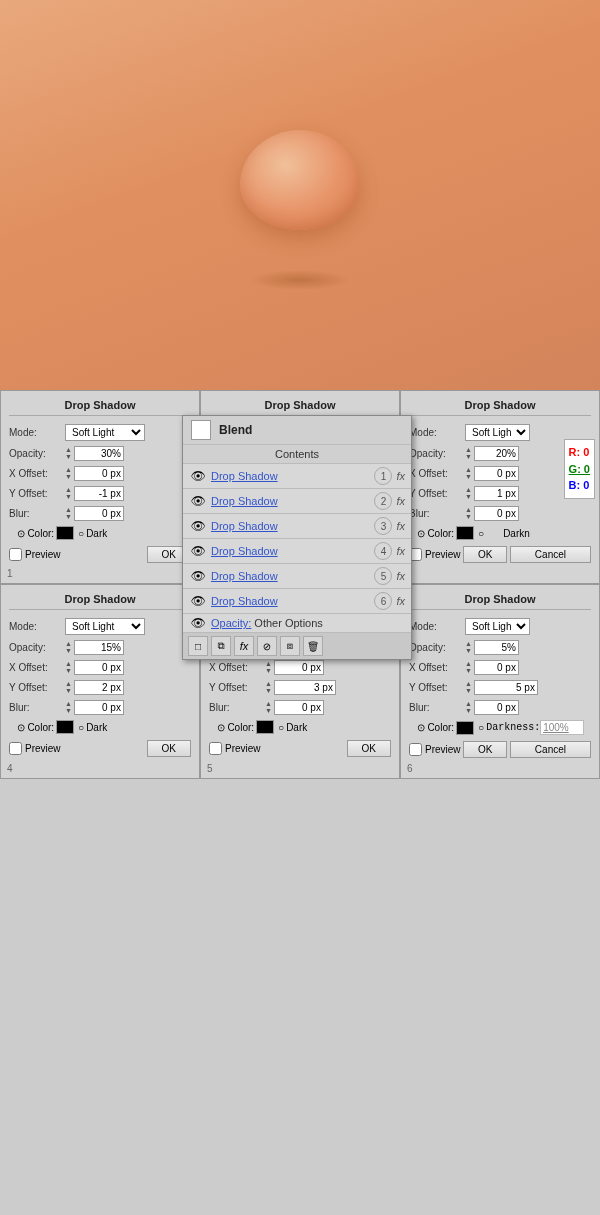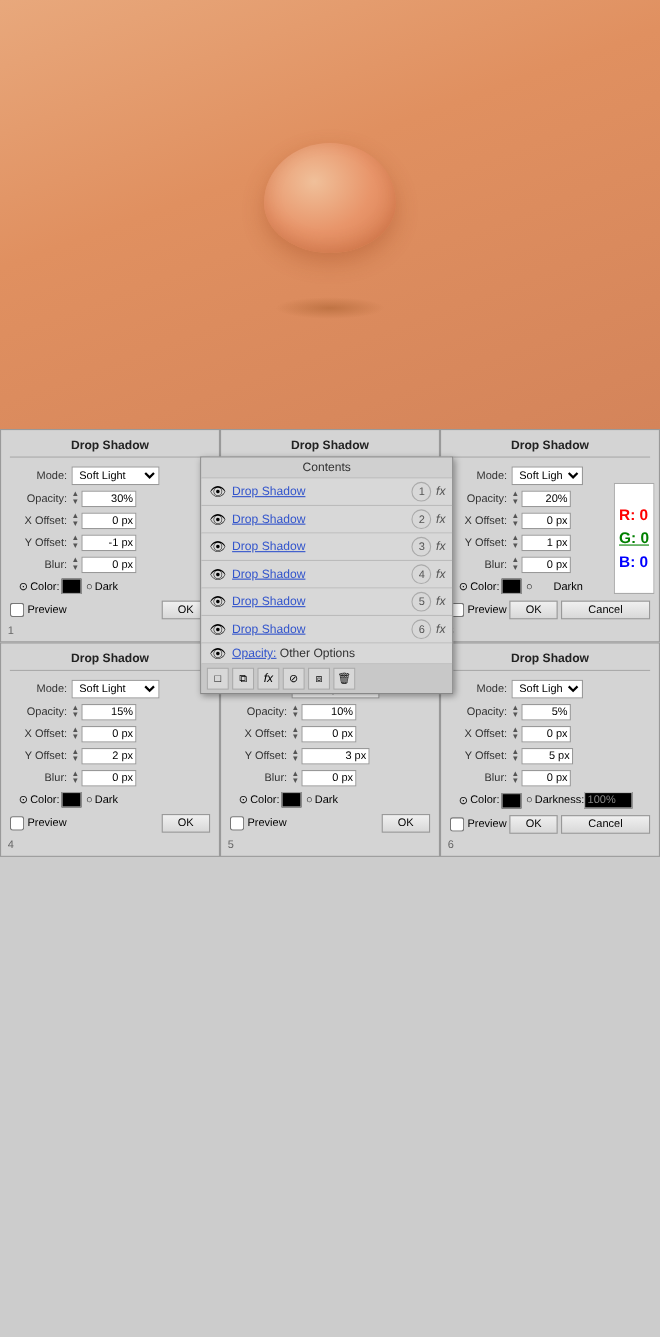--- a/index.html
+++ b/index.html
@@ -190,21 +190,21 @@
     }
     .dialog-row {
       display: flex;
       align-items: center;
       margin-bottom: 5px;
       font-size: 10px;
       color: #333;
     }
     .dialog-label {
       min-width: 52px;
-      text-align: right;
+      text-align: left;
       margin-right: 4px;
       font-size: 10px;
     }
     .dialog-select {
       font-size: 10px;
       padding: 1px 2px;
       background: white;
       border: 1px solid #999;
       width: 80px;
     }
@@ -276,34 +276,39 @@
       font-size: 10px;
       color: #666;
     }
     .r-val { color: red; }
     .g-val { color: green; text-decoration: underline; }
     .b-val { color: blue; }
     .darkness-input {
       width: 44px;
       font-size: 10px;
       border: 1px solid #bbb;
-      background: #000000;
+      background: #ffffff;
       color: #888;
       padding: 1px 2px;
+      text-decoration: underline;
     }
   </style>
 </head>
 <body>
 
 <div class="canvas-area">
   <div class="egg-shape"></div>
   <div class="egg-shadow"></div>
 </div>
 
 <div class="appearance-panel">
+  <div class="panel-header-row">
+    <div class="color-swatch-white"></div>
+    <span class="blend-label">Blend</span>
+  </div>
   <div class="contents-row">Contents</div>
 
   <div class="fx-row">
     <span class="eye-icon">👁</span>
     <span class="drop-shadow-link">Drop Shadow</span>
     <div class="badge">1</div>
     <span class="fx-label">fx</span>
   </div>
   <div class="fx-row">
     <span class="eye-icon">👁</span>
@@ -536,21 +541,21 @@
     </div>
     <div class="dialog-buttons">
       <div class="preview-checkbox">
         <input type="checkbox" style="">
         <span>Preview</span>
       </div>
       <button class="ok-btn">OK</button>
       <button class="cancel-btn">Cancel</button>
     </div>
 
-    <div style="position:absolute; right:4px; top:48px; background:white; border:1px solid #aaa; padding:18px 4px; font-size:14px; font-weight:bold; line-height:1.5; z-index:5;">
+    <div style="position:absolute; right:4px; top:48px; background:white; border:1px solid #aaa; padding:4px 4px; font-size:11px; font-weight:bold; line-height:1.5; z-index:5;">
       <div class="r-val">R: 0</div>
       <div class="g-val">G: 0</div>
       <div class="b-val">B: 0</div>
     </div>
     <span class="dialog-number-badge">3</span>
   </div>
 </div>
 
 <div style="display:grid; grid-template-columns:1fr 1fr 1fr;">
 
@@ -708,40 +713,40 @@
         <input class="dialog-input" value="0 px" style="width: 45px;">
       </div>
     </div>
     <div class="dialog-row">
       <span class="dialog-label">Y Offset:</span>
       <div class="dialog-input-with-arrows">
         <div class="spin-arrows">
             <span class="spin-arrow">▲</span>
             <span class="spin-arrow">▼</span>
           </div>
-        <input class="dialog-input" value="5 px" style="width: 47px;">
+        <input class="dialog-input" value="5 px" style="width: 64px;">
       </div>
     </div>
     <div class="dialog-row">
       <span class="dialog-label">Blur:</span>
       <div class="dialog-input-with-arrows">
         <div class="spin-arrows">
             <span class="spin-arrow">▲</span>
             <span class="spin-arrow">▼</span>
           </div>
         <input class="dialog-input" value="0 px" style="width: 45px;">
       </div>
     </div>
     <div class="color-row">
       <span style="width:8px;"></span>
       <span>⊙</span>
       <span style="margin:0 2px; font-size:10px;">Color:</span>
       <div class="color-swatch-small"></div>
       <span>○</span>
-      <span style="font-size:10px; margin-left:2px;">Darkness: </span>
+      <span style="font-size:10px; margin-left:2px;font-family:Liberation Mono, monospace;">Darkness: </span>
       <input class="darkness-input" value="100%" disabled="" style="">
     </div>
     <div class="dialog-buttons">
       <div class="preview-checkbox">
         <input type="checkbox" style="">
         <span>Preview</span>
       </div>
       <button class="ok-btn">OK</button>
       <button class="cancel-btn">Cancel</button>
     </div>

